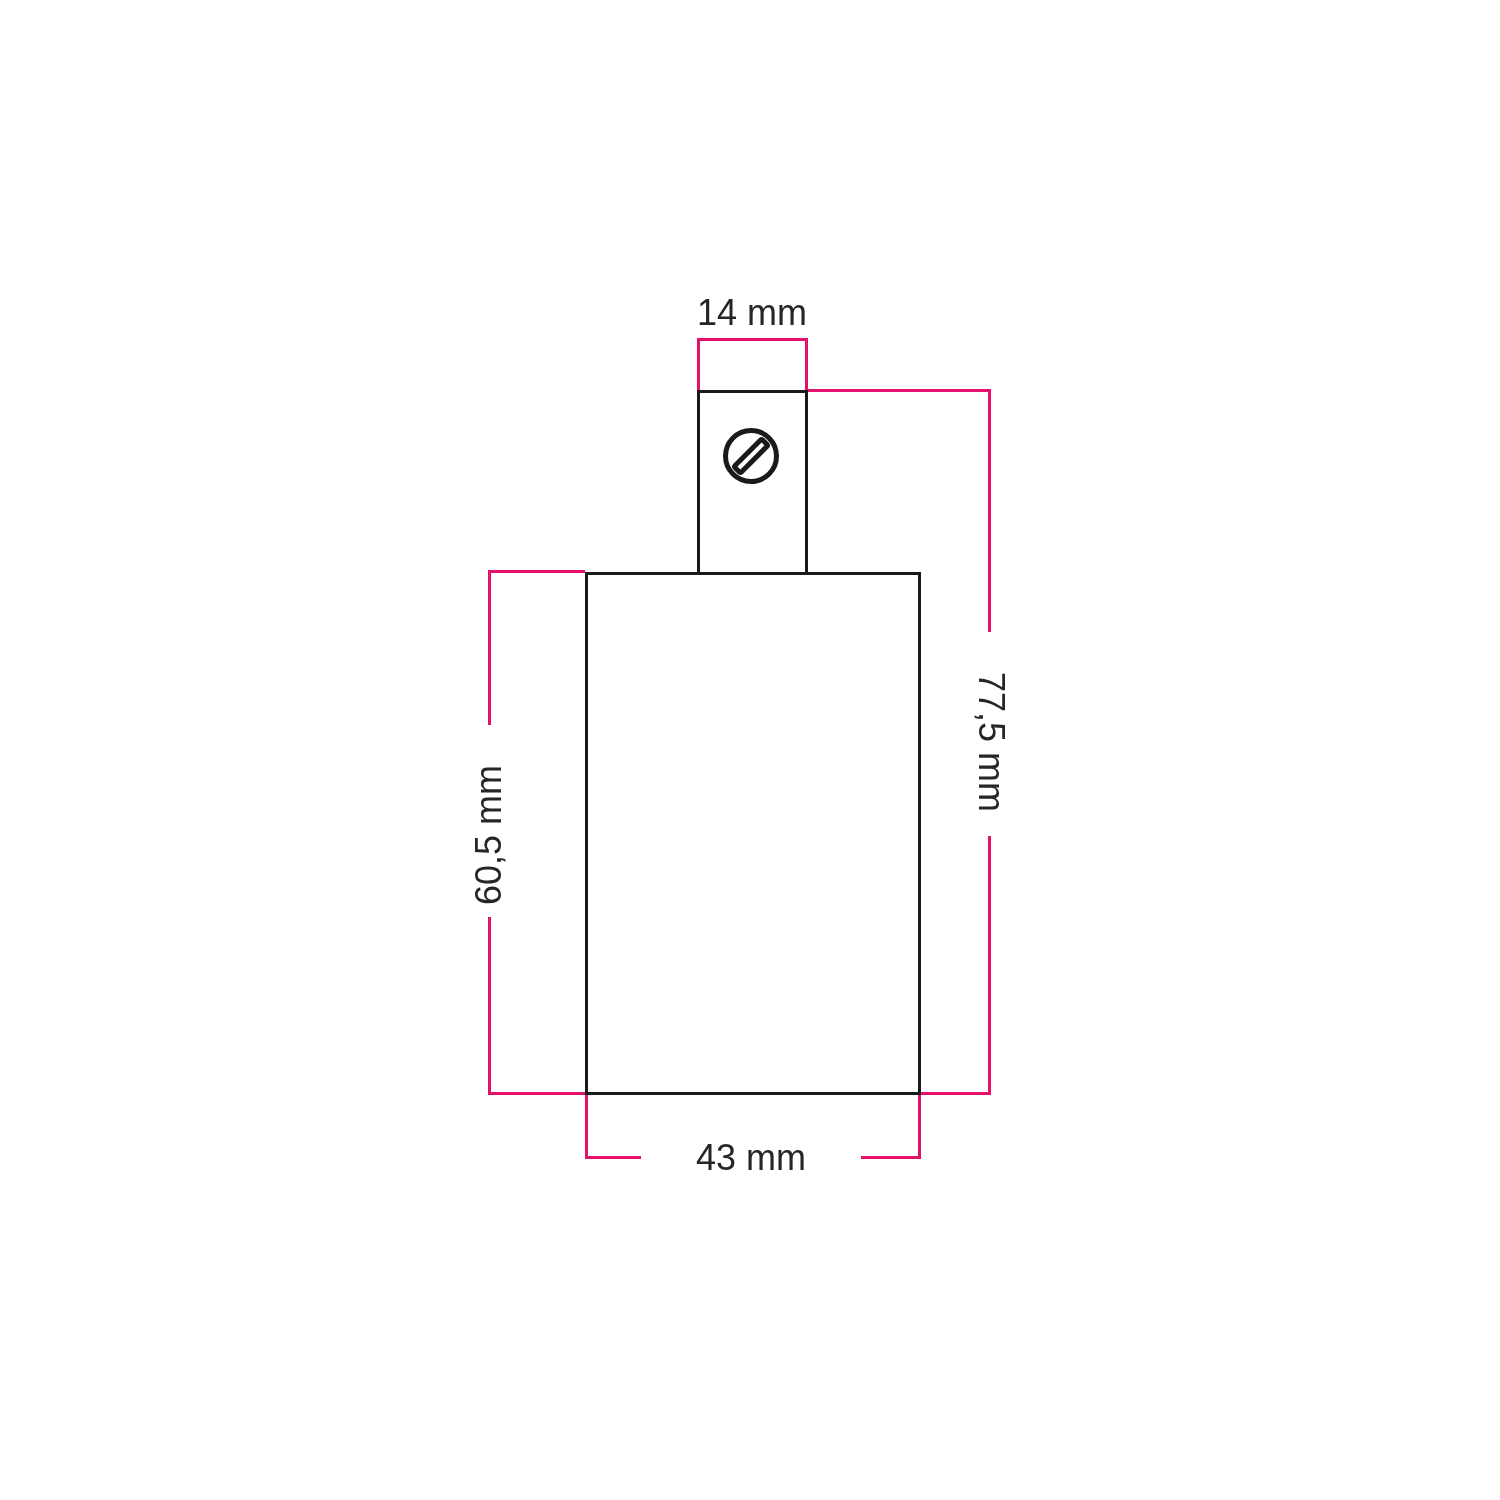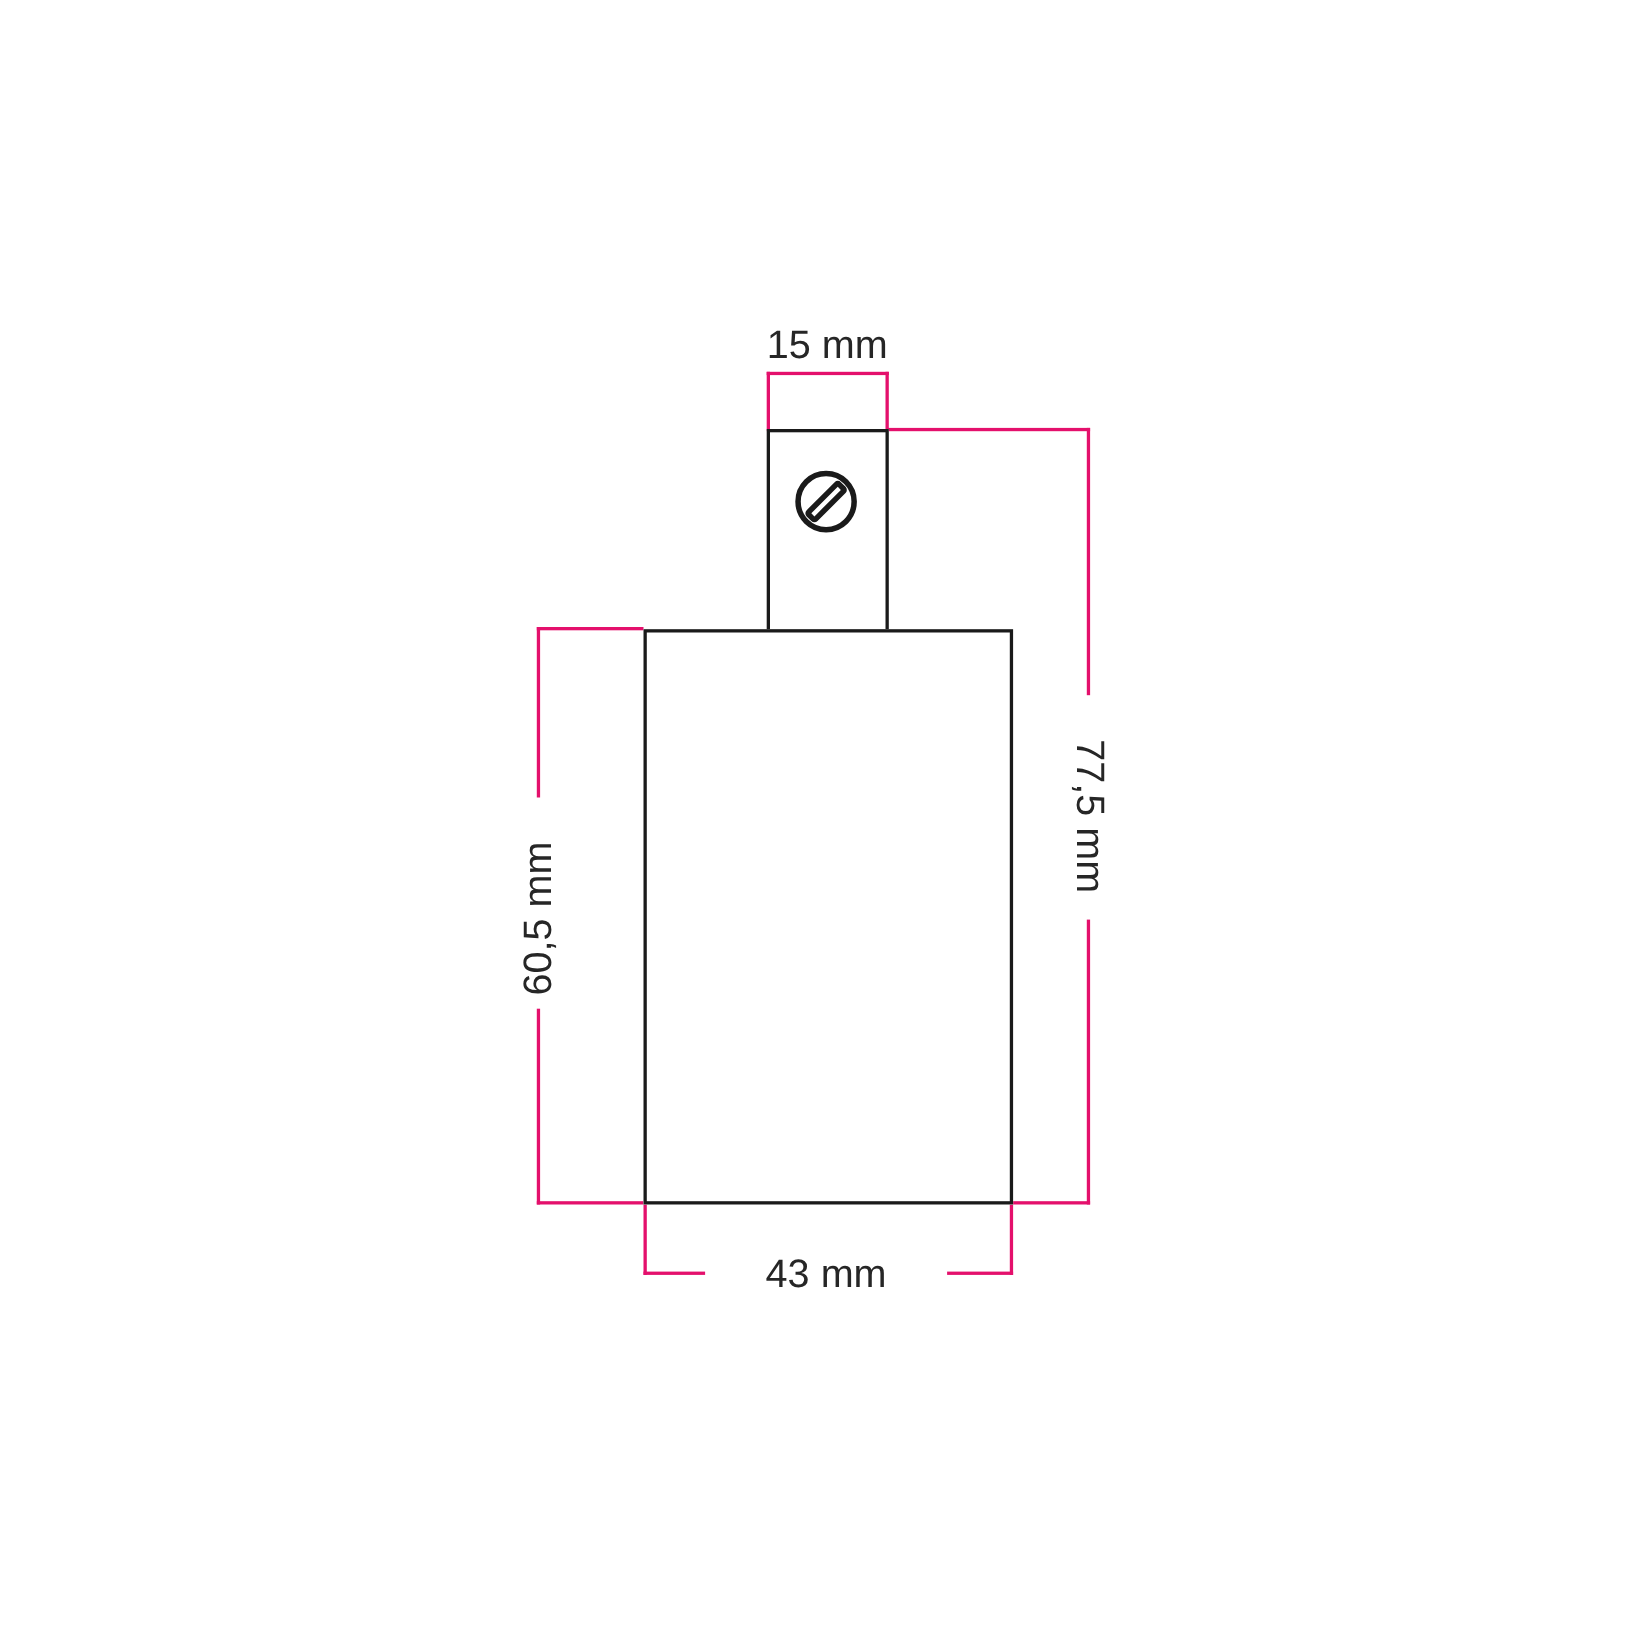--- a/index.html
+++ b/index.html
@@ -60,21 +60,21 @@
     background: var(--background);
     transform: rotate(-45deg);
   }
 </style>
 </head>
 <body>
 
 <div class="canvas">
 
   <div>
-    <div class="dim-label" style="left:642px; top:293px;">15 mm</div>
+    <div class="dim-label" style="left:642px; top:293px;">14 mm</div>
     <div class="dim-line" style="left:697px; top:338px; width:111px; height:3px;"></div>
     <div class="dim-line" style="left:697px; top:338px; width:3px; height:54px;"></div>
     <div class="dim-line" style="left:805px; top:338px; width:3px; height:54px;"></div>
   </div>
 
   <div>
     <div class="dim-line" style="left:807px; top:389px; width:184px; height:3px;"></div>
     <div class="dim-line" style="left:988px; top:389px; width:3px; height:262px;"></div>
     <div class="dim-label rot-cw" style="left:881px; top:722px;">77,5 mm</div>
     <div class="dim-line" style="left:988px; top:836px; width:3px; height:259px;"></div>

